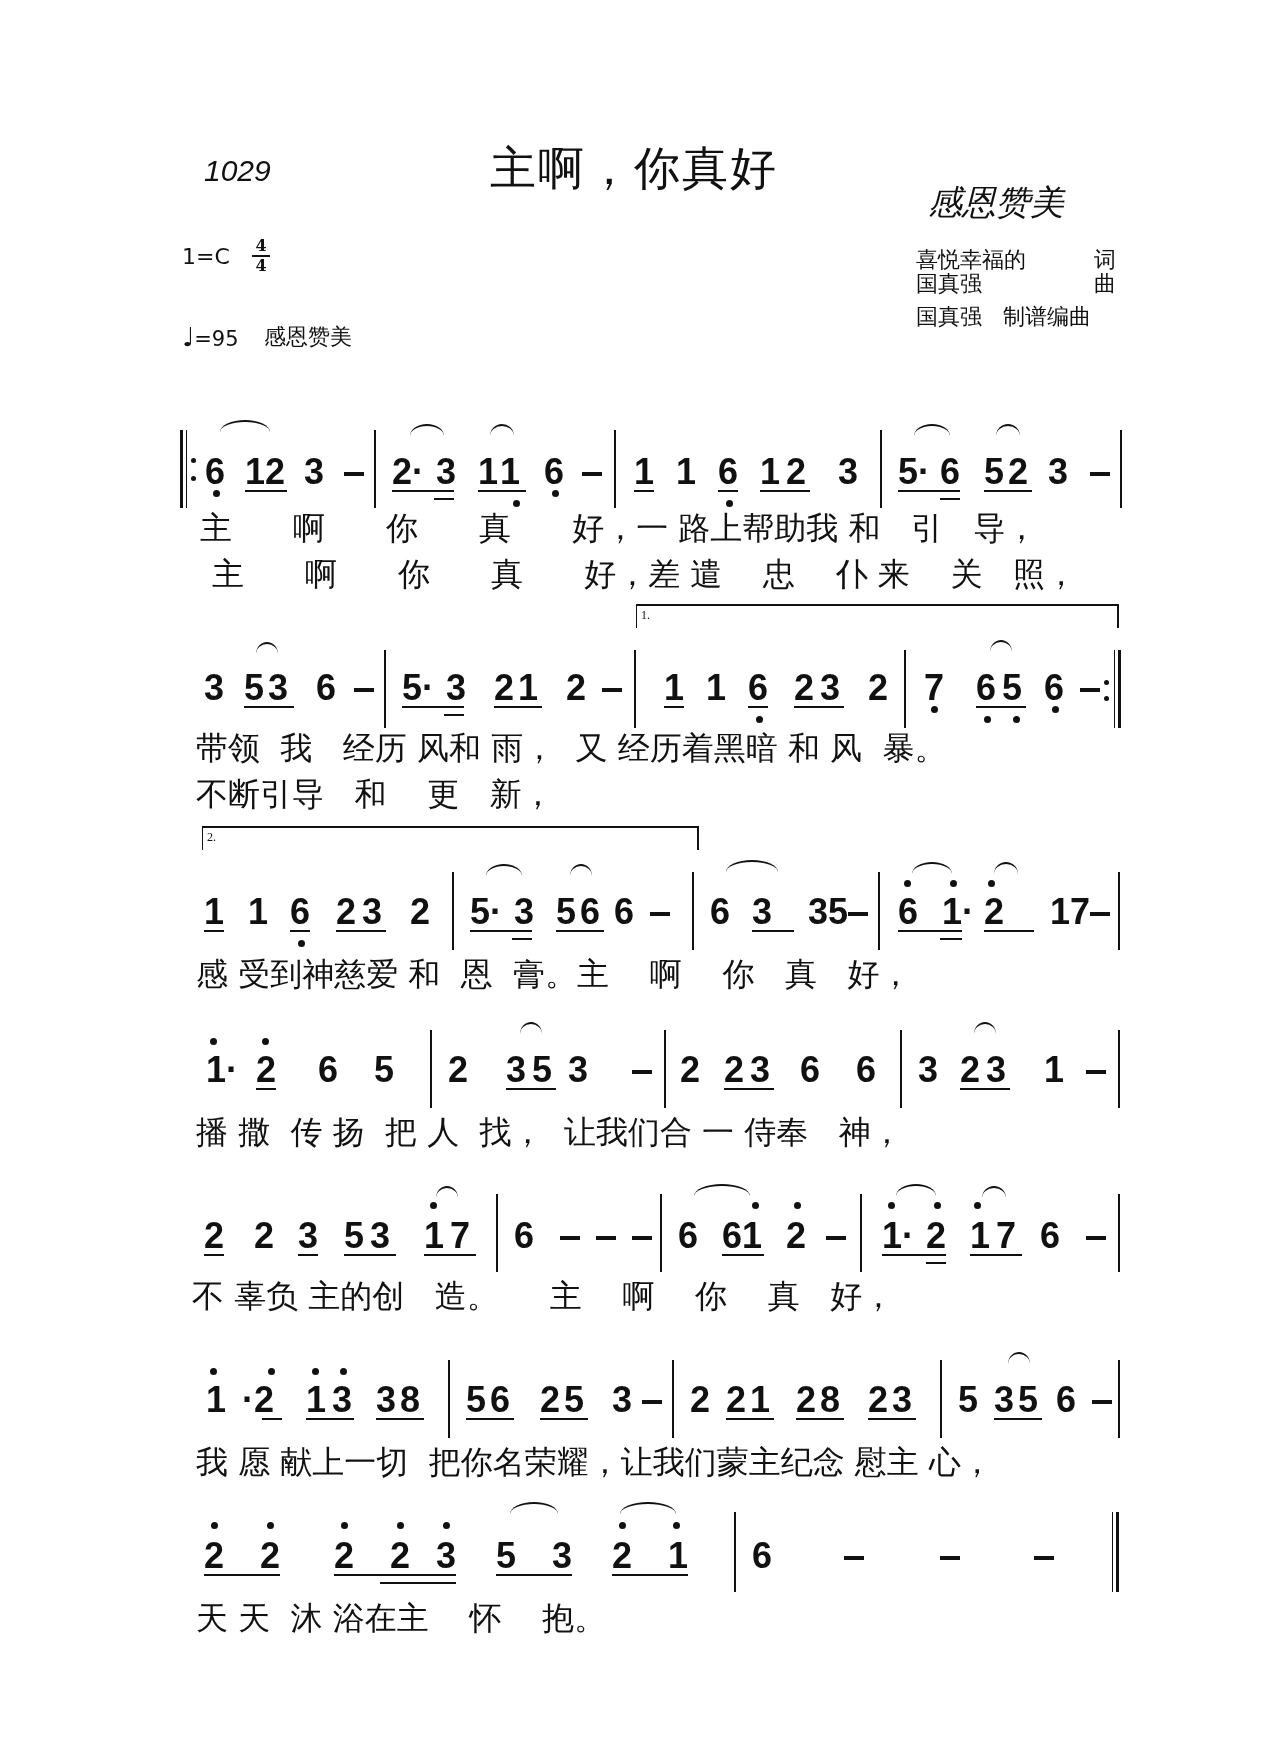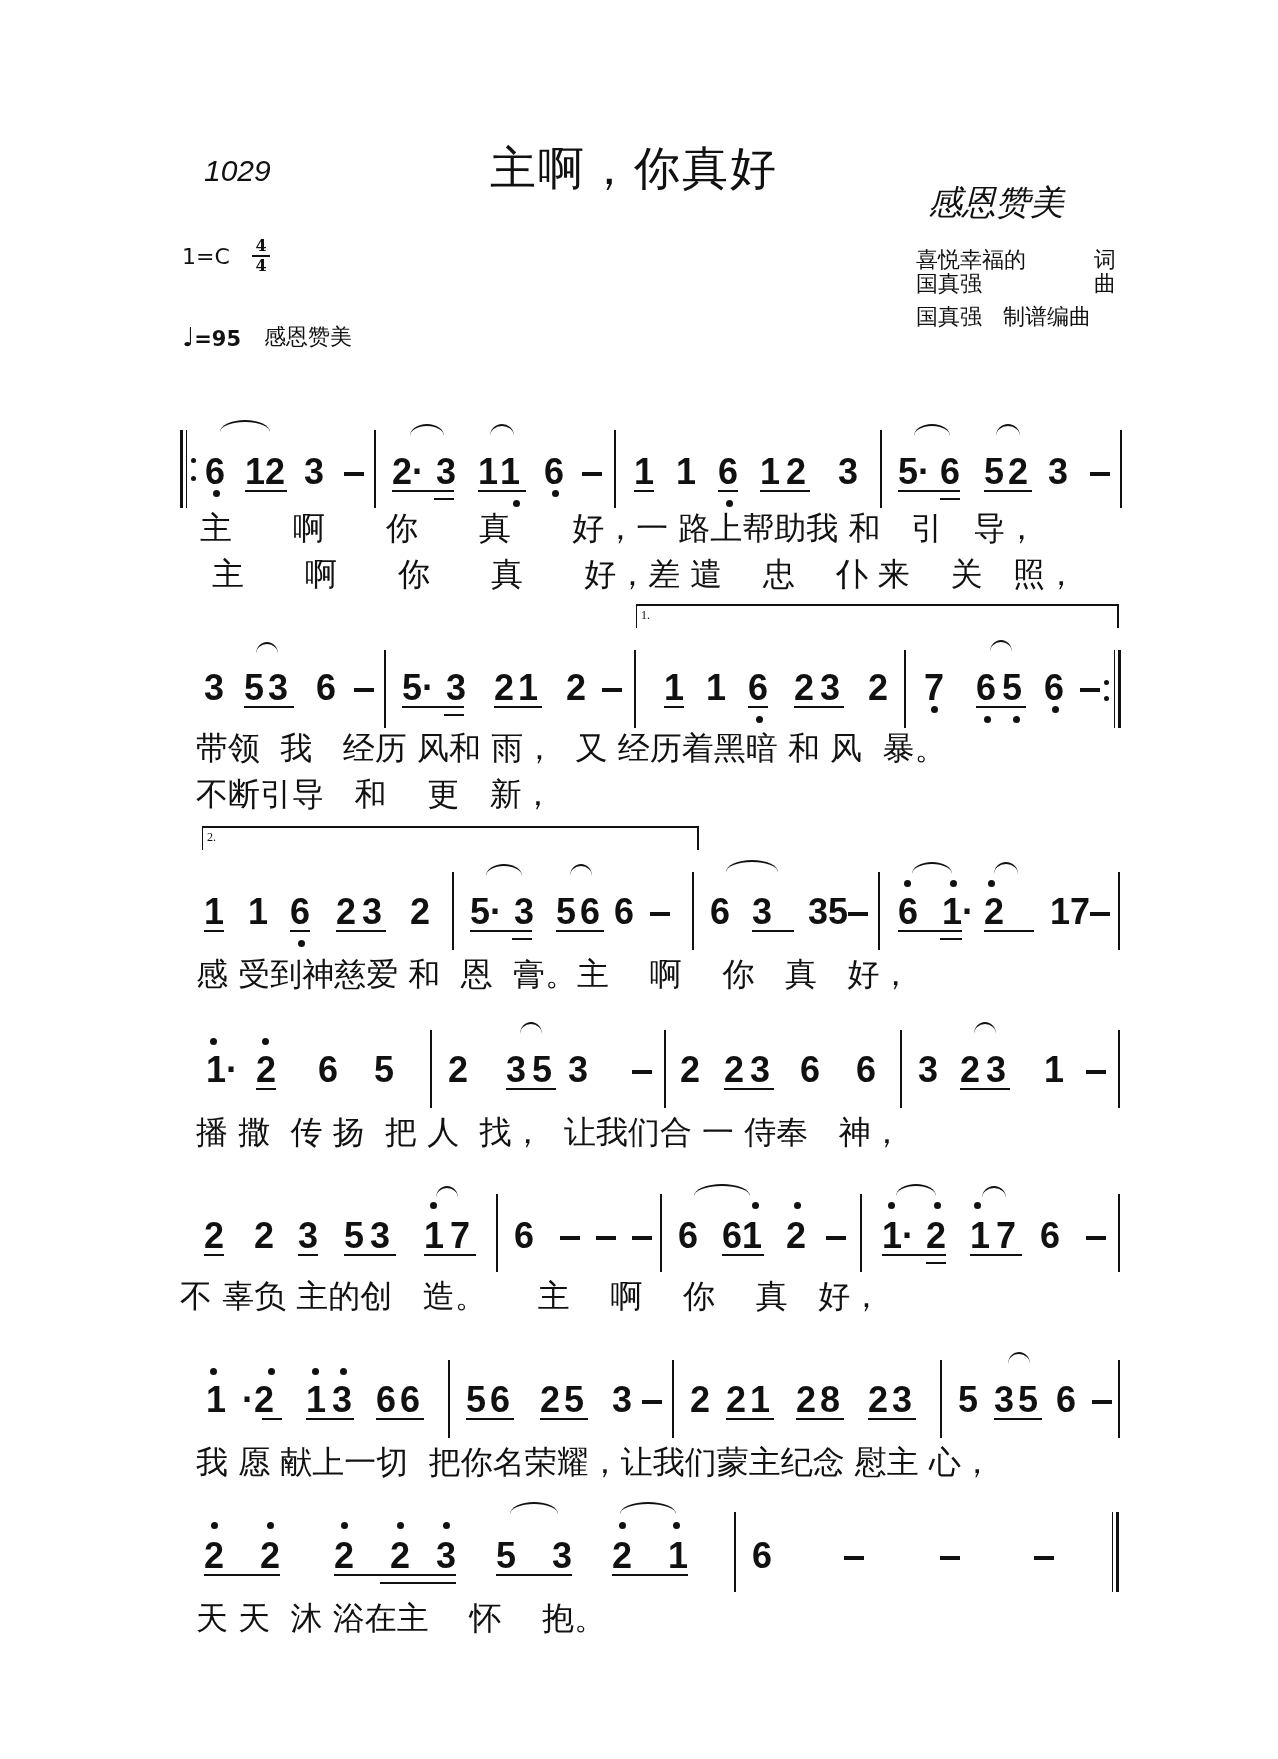--- a/index.html
+++ b/index.html
@@ -5,21 +5,21 @@
   html, body { margin: 0; padding: 0; background: #ffffff; }
   body { width: 1278px; height: 1759px; position: relative; overflow: hidden;
          font-family: "DejaVu Sans", "Liberation Sans", sans-serif; color: #111; }
   .abs { position: absolute; }
   #song-number { left: 204px; top: 154px; font-size: 30px; font-style: italic; font-family: "Liberation Sans", sans-serif; }
   #song-title { left: 490px; top: 138px; font-size: 46px; letter-spacing: 2px; }
   #category { left: 928px; top: 180px; font-size: 34px; font-style: italic; }
   #key { left: 182px; top: 244px; font-size: 22px; }
   .timesig { position: absolute; left: 252px; top: 238px; width: 18px; text-align: center; font-weight: bold; font-size: 16px; font-family: "DejaVu Serif", serif; line-height: 16px; }
   .timesig .bar { border-top: 2px solid #111; margin: 1px 0; }
-  #tempo { left: 182px; top: 322px; font-size: 21px; font-weight: bold; }
+  #tempo { left: 182px; top: 322px; font-size: 21px; }
   #tempo .note-glyph { font-size: 26px; }
   #expression { left: 264px; top: 322px; font-size: 22px; }
   .credit { position: absolute; left: 916px; font-size: 22px; line-height: 24px; width: 200px; }
   .credit .role { position: absolute; right: 0; }
   
   .row { position: absolute; left: 0; width: 1278px; }
   .tok { position: absolute; font-size: 36px; font-weight: bold; font-family: "Liberation Sans", "DejaVu Sans", sans-serif; line-height: 40px; }
   .dash { position: absolute; height: 4px; background: #111; width: 20px; }
   .ul { position: absolute; height: 2px; background: #111; }
   .dot { position: absolute; width: 7px; height: 7px; border-radius: 50%; background: #111; }
@@ -295,34 +295,34 @@
   <div class="ul" style="left:882px;top:1254px;width:64px"></div>
   <div class="ul" style="left:926px;top:1262px;width:20px"></div>
   <div class="tok" style="left:970px;top:1216px;letter-spacing:6px">17</div>
   <div class="dot" style="left:974px;top:1202px"></div>
   <div class="arc" style="left:982px;top:1186px;width:24px"></div>
   <div class="ul" style="left:970px;top:1254px;width:52px"></div>
   <div class="tok" style="left:1040px;top:1216px">6</div>
   <div class="dash" style="left:1086px;top:1236px"></div>
   <div class="barline" style="left:1118px;top:1194px;height:78px"></div>
 
-  <div class="lyric" style="left:180px;top:1278px"><span>不</span> <span>辜</span><span>负</span> <span>主的</span><span>创</span>   <span>造。</span>     <span>主</span>    <span>啊</span>    <span>你</span>    <span>真</span>   <span>好，</span></div>
+  <div class="lyric" style="left:192px;top:1278px"><span>不</span> <span>辜</span><span>负</span> <span>主的</span><span>创</span>   <span>造。</span>     <span>主</span>    <span>啊</span>    <span>你</span>    <span>真</span>   <span>好，</span></div>
 </div>
 
 <div class="row" style="top:0">
   <div class="tok" style="left:206px;top:1380px">1</div>
   <div class="dot" style="left:210px;top:1368px"></div>
   <div class="tok" style="left:242px;top:1380px">·2</div>
   <div class="dot" style="left:268px;top:1368px"></div>
   <div class="ul" style="left:262px;top:1418px;width:20px"></div>
   <div class="tok" style="left:306px;top:1380px;letter-spacing:6px">13</div>
   <div class="dot" style="left:312px;top:1368px"></div>
   <div class="dot" style="left:340px;top:1368px"></div>
   <div class="ul" style="left:306px;top:1418px;width:48px"></div>
-  <div class="tok" style="left:376px;top:1380px;letter-spacing:4px">66</div>
+  <div class="tok" style="left:376px;top:1380px;letter-spacing:4px">38</div>
   <div class="ul" style="left:376px;top:1418px;width:48px"></div>
   <div class="barline" style="left:448px;top:1360px;height:78px"></div>
 
   <div class="tok" style="left:466px;top:1380px;letter-spacing:4px">56</div>
   <div class="ul" style="left:466px;top:1418px;width:48px"></div>
   <div class="tok" style="left:540px;top:1380px;letter-spacing:4px">25</div>
   <div class="ul" style="left:540px;top:1418px;width:48px"></div>
   <div class="tok" style="left:612px;top:1380px">3</div>
   <div class="dash" style="left:642px;top:1400px"></div>
   <div class="barline" style="left:672px;top:1360px;height:78px"></div>

